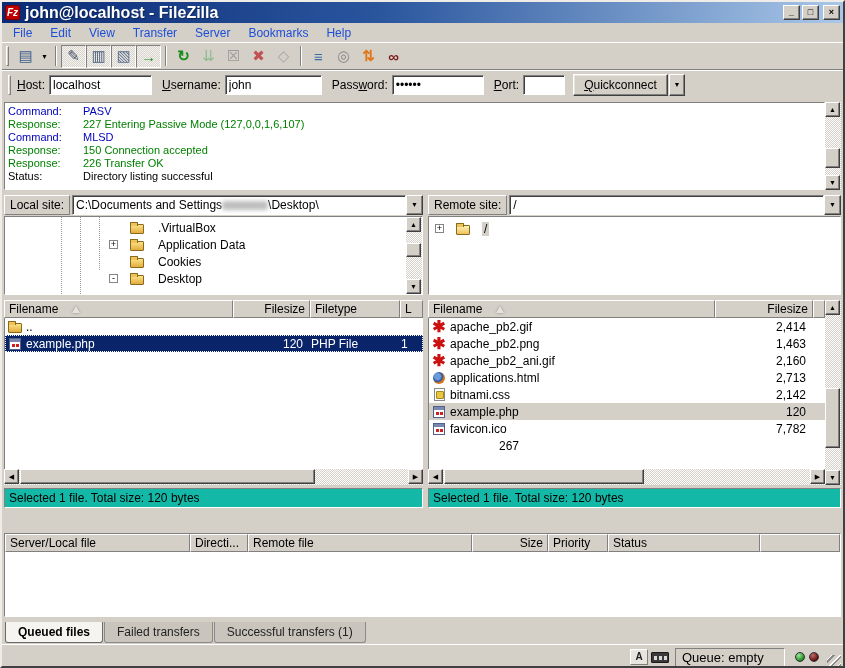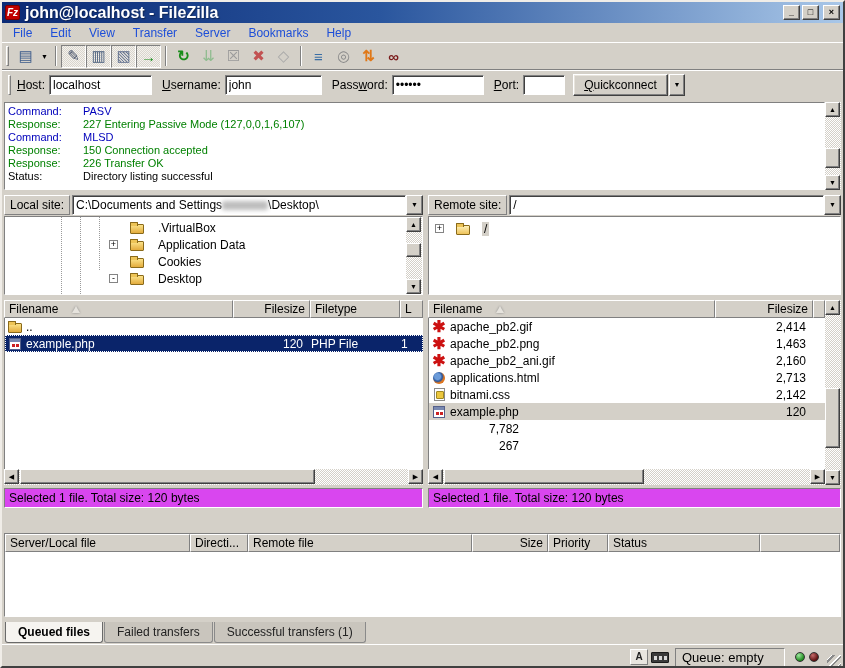--- a/index.html
+++ b/index.html
@@ -40,21 +40,21 @@
   .field { height:20px; background:#fff; border:1px solid; border-color:#808080 #fff #fff #808080;
            box-shadow:inset 1px 1px 0 #404040; font-size:12px; padding:2px 3px; }
   .btn { background:#d4d0c8; border:1px solid; border-color:#fff #404040 #404040 #fff;
          box-shadow:inset -1px -1px 0 #808080, inset 1px 1px 0 #e8e4dc;
          font-size:12px; padding:2px 10px; height:22px; }
   .btn-dd { width:16px; height:22px; background:#d4d0c8; border:1px solid; border-color:#fff #404040 #404040 #fff;
             box-shadow:inset -1px -1px 0 #808080; font-size:7px; text-align:center; line-height:20px; margin-left:1px; }
 
   
   .sunken { border:1px solid; border-color:#808080 #fff #fff #808080; background:#fff; }
-  .statusline { border:1px solid; border-color:#808080 #fff #fff #808080; background:#d946ef;
+  .statusline { border:1px solid; border-color:#808080 #fff #fff #808080; background:#14b8a6;
                 font-size:12px; padding:2px 4px; height:20px; white-space:nowrap; overflow:hidden; }
 
   
   .log-wrap { margin:2px 2px 0; height:88px; display:flex; flex:none; }
   .log { flex:1; background:#fff; border:1px solid; border-color:#808080 #fff #fff #808080;
          font-size:11px; padding:2px 0 0 3px; overflow:hidden; }
   .log-row { display:flex; line-height:13px; }
   .log-label { width:75px; flex:none; }
   .log-command { color:#0000bb; } .log-command .log-label{color:#0000bb;}
   .log-response { color:#008000; }
@@ -455,20 +455,26 @@
             <div class="frow sel-inactive">
               <div class="c-name cell" style="width:287px">
                   <span class="ico">
                     <span class="ico-php"></span>
                   </span>
                   <span>example.php</span>
                 </div>
               <div class="c-num cell" style="width:98px">120</div>
             </div>
             <div class="frow">
+              <div class="c-name cell" style="width:287px">
+                  <span class="ico">
+                    <span class="ico-php"></span>
+                  </span>
+                  <span>favicon.ico</span>
+                </div>
               <div class="c-num cell" style="width:98px">7,782</div>
             </div>
             <div class="frow">
               <div class="c-num cell" style="width:98px">267</div>
             </div>
           </div>
           <div class="hscroll">
             <div class="sc-btn" style="left:0;top:0">◀</div>
             <div class="sc-thumb" style="top:0;height:15px;left:16px;width:200px"></div>
             <div class="sc-btn" style="right:0;top:0">▶</div>

